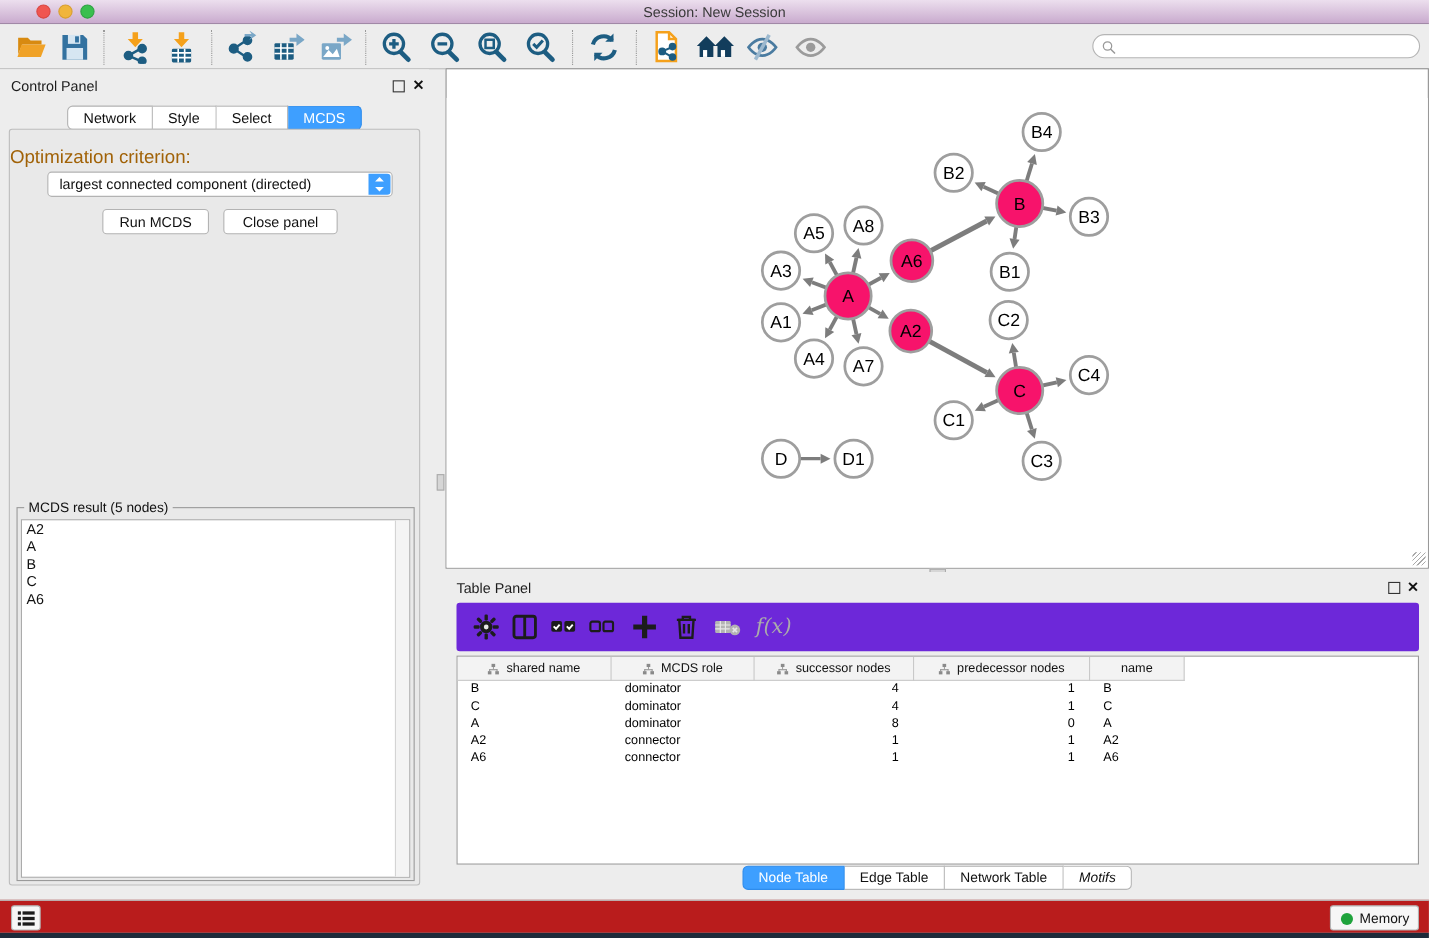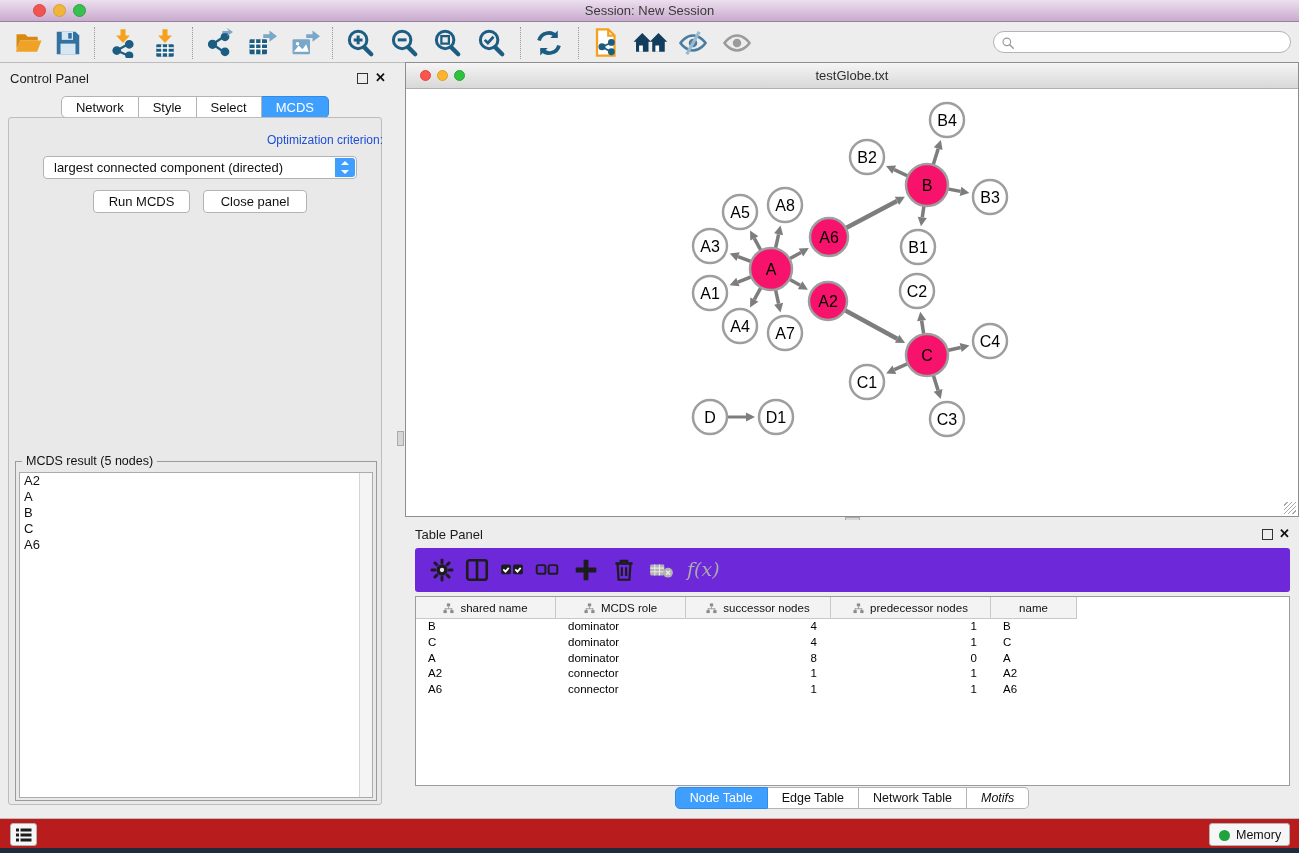--- a/index.html
+++ b/index.html
@@ -33,21 +33,21 @@
   .cp-float { left:357px; } .cp-close { left:375px; }
 
   .cp-tabs { left:0; top:33px; width:390px; height:22px; display:flex; justify-content:center; }
   .tab { height:22px; line-height:21px; padding:0 14px; font-size:13px; background:#fff;
          border:1px solid #b3b3b3; border-left:none; color:#111; cursor:pointer; }
   .tab:first-child { border-left:1px solid #b3b3b3; border-radius:5px 0 0 5px; }
   .tab:last-child { border-radius:0 5px 5px 0; }
   .tab.active { background:#3e9fff; border-color:#2f8cec; color:#fff; }
 
   .cp-body { left:8px; top:54px; width:374px; height:688px; background:#e9e9e9; border:1px solid #bdbdbd; border-radius:3px; }
-  .opt-label { left:0; top:15px; width:374px; text-align:right; font-size:12px; color:#1d4ed8; }
+  .opt-label { left:0; top:15px; width:374px; text-align:left; font-size:17px; color:#a16207; }
   .dropdown { left:34px; top:38px; width:314px; height:23px; background:#fff; border:1px solid #b3b3b3; border-radius:4px; cursor:pointer;padding-left:36px; }
   .dropdown-text { left:10px; top:3px; font-size:13px; color:#111; white-space:nowrap; }
   .dropdown-spin { right:1px; top:1px; width:20px; height:19px; background:#3e9fff; border-radius:0 3px 3px 0; }
   .dropdown-spin svg { width:20px; height:19px; }
   .cp-btn { top:72px; height:23px; background:#fff; border:1px solid #b3b3b3; border-radius:4px;
             font-size:13px; color:#111; text-align:center; line-height:21px; cursor:pointer; }
   .btn-run { left:84px; width:97px; }
   .btn-closepanel { left:194px; width:104px; }
 
   .result-fieldset { left:6px; top:343px; width:362px; height:340px; border:1px solid #9a9a9a; }
@@ -292,26 +292,20 @@
           <div class="result-item">B</div>
           <div class="result-item">C</div>
           <div class="result-item">A6</div>
           <div class="abs result-scroll"></div>
       </div>
     </div>
   </div>
 </div>
 
 <div class="abs net-window">
-  <div class="abs net-titlebar">
-    <span class="abs ntl red"></span>
-    <span class="abs ntl yel"></span>
-    <span class="abs ntl grn"></span>
-    <div class="net-title">testGlobe.txt</div>
-  </div>
   <div class="abs net-canvas">
     <svg viewBox="0 0 892 427">
         <line x1="365" y1="180" x2="331.91697855092156" y2="193.01627073406368" stroke="#7d7d7d" stroke-width="3.5"></line>
         <polygon points="323.5418849856451,196.31138951384457 330.23280673014466,188.7356673562557 333.60115037169845,197.29687411187166" fill="#7d7d7d"></polygon>
         <line x1="365" y1="180" x2="394.0965188676646" y2="196.33488778535556" stroke="#7d7d7d" stroke-width="3.5"></line>
         <polygon points="401.94437293613396,200.74070059572432 391.84465898680946,200.3460131981288 396.34837874851974,192.32376237258234" fill="#7d7d7d"></polygon>
         <line x1="365" y1="180" x2="332.0709185918138" y2="167.5841168460937" stroke="#7d7d7d" stroke-width="3.5"></line>
         <polygon points="323.64964301426966,164.4088817922656 333.6938165082148,163.27990932868227 330.44802067541275,171.88832436350515" fill="#7d7d7d"></polygon>
         <line x1="365" y1="180" x2="348.33315840729955" y2="210.6454829285138" stroke="#7d7d7d" stroke-width="3.5"></line>
         <polygon points="344.03321088510967,218.55183804995966 344.2921324563383,208.44773197272787 352.3741843582608,212.8432338842997" fill="#7d7d7d"></polygon>

